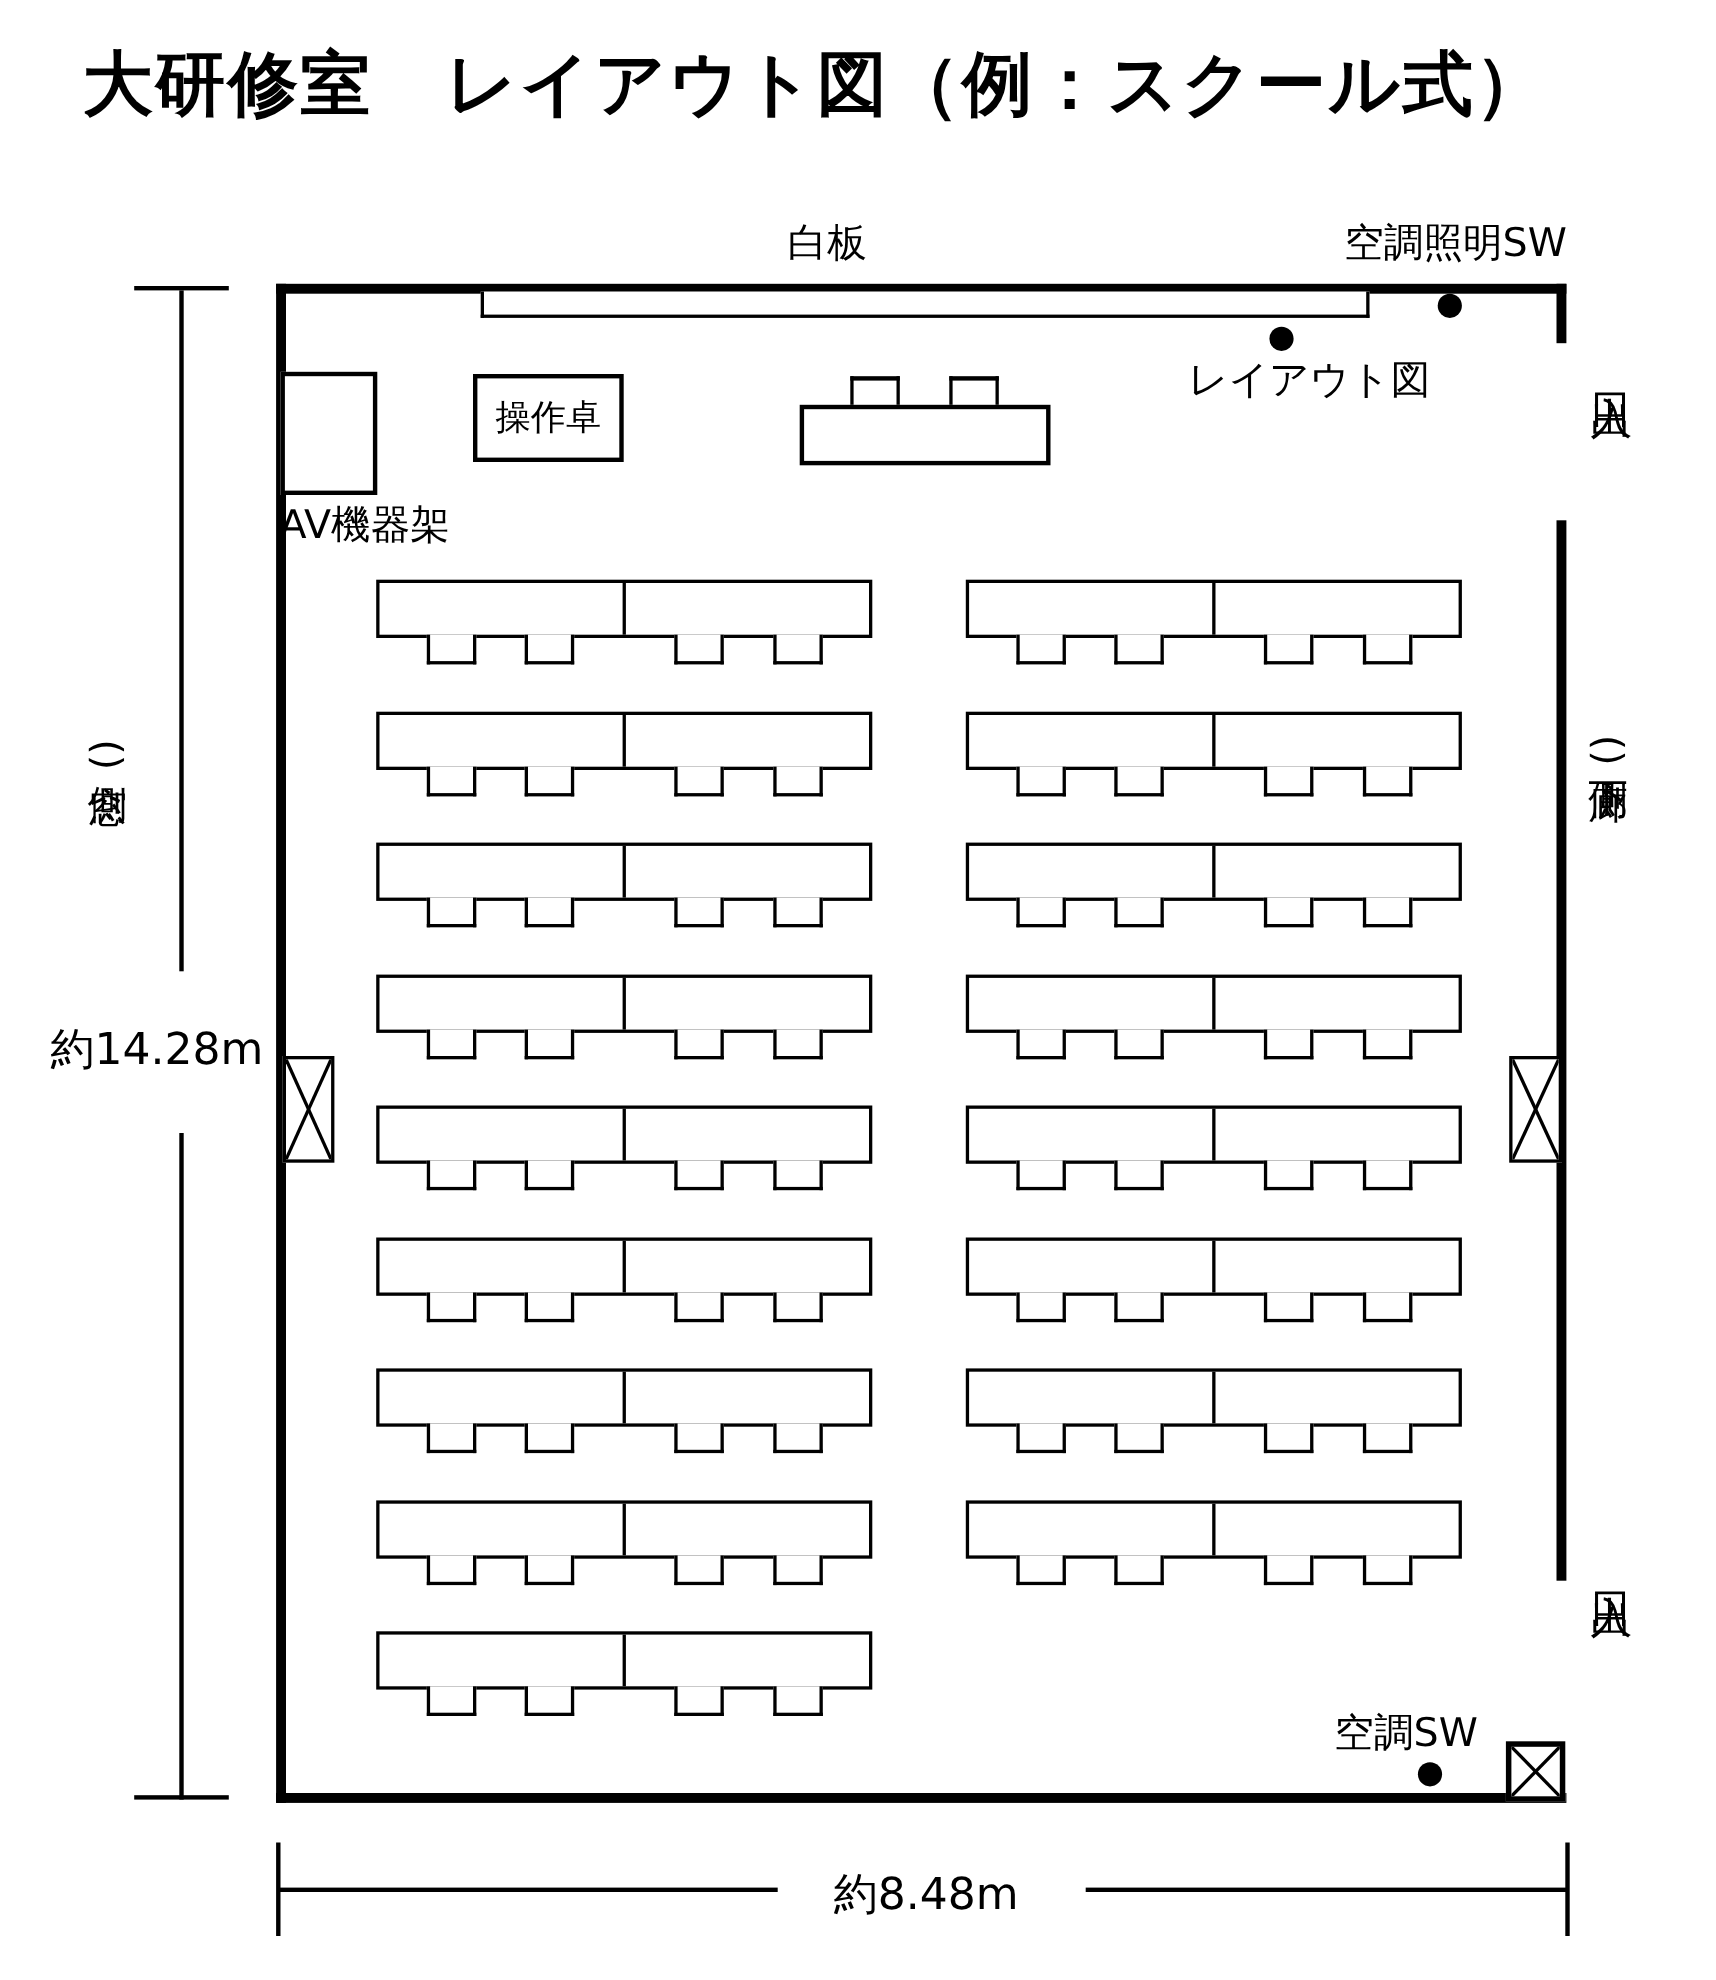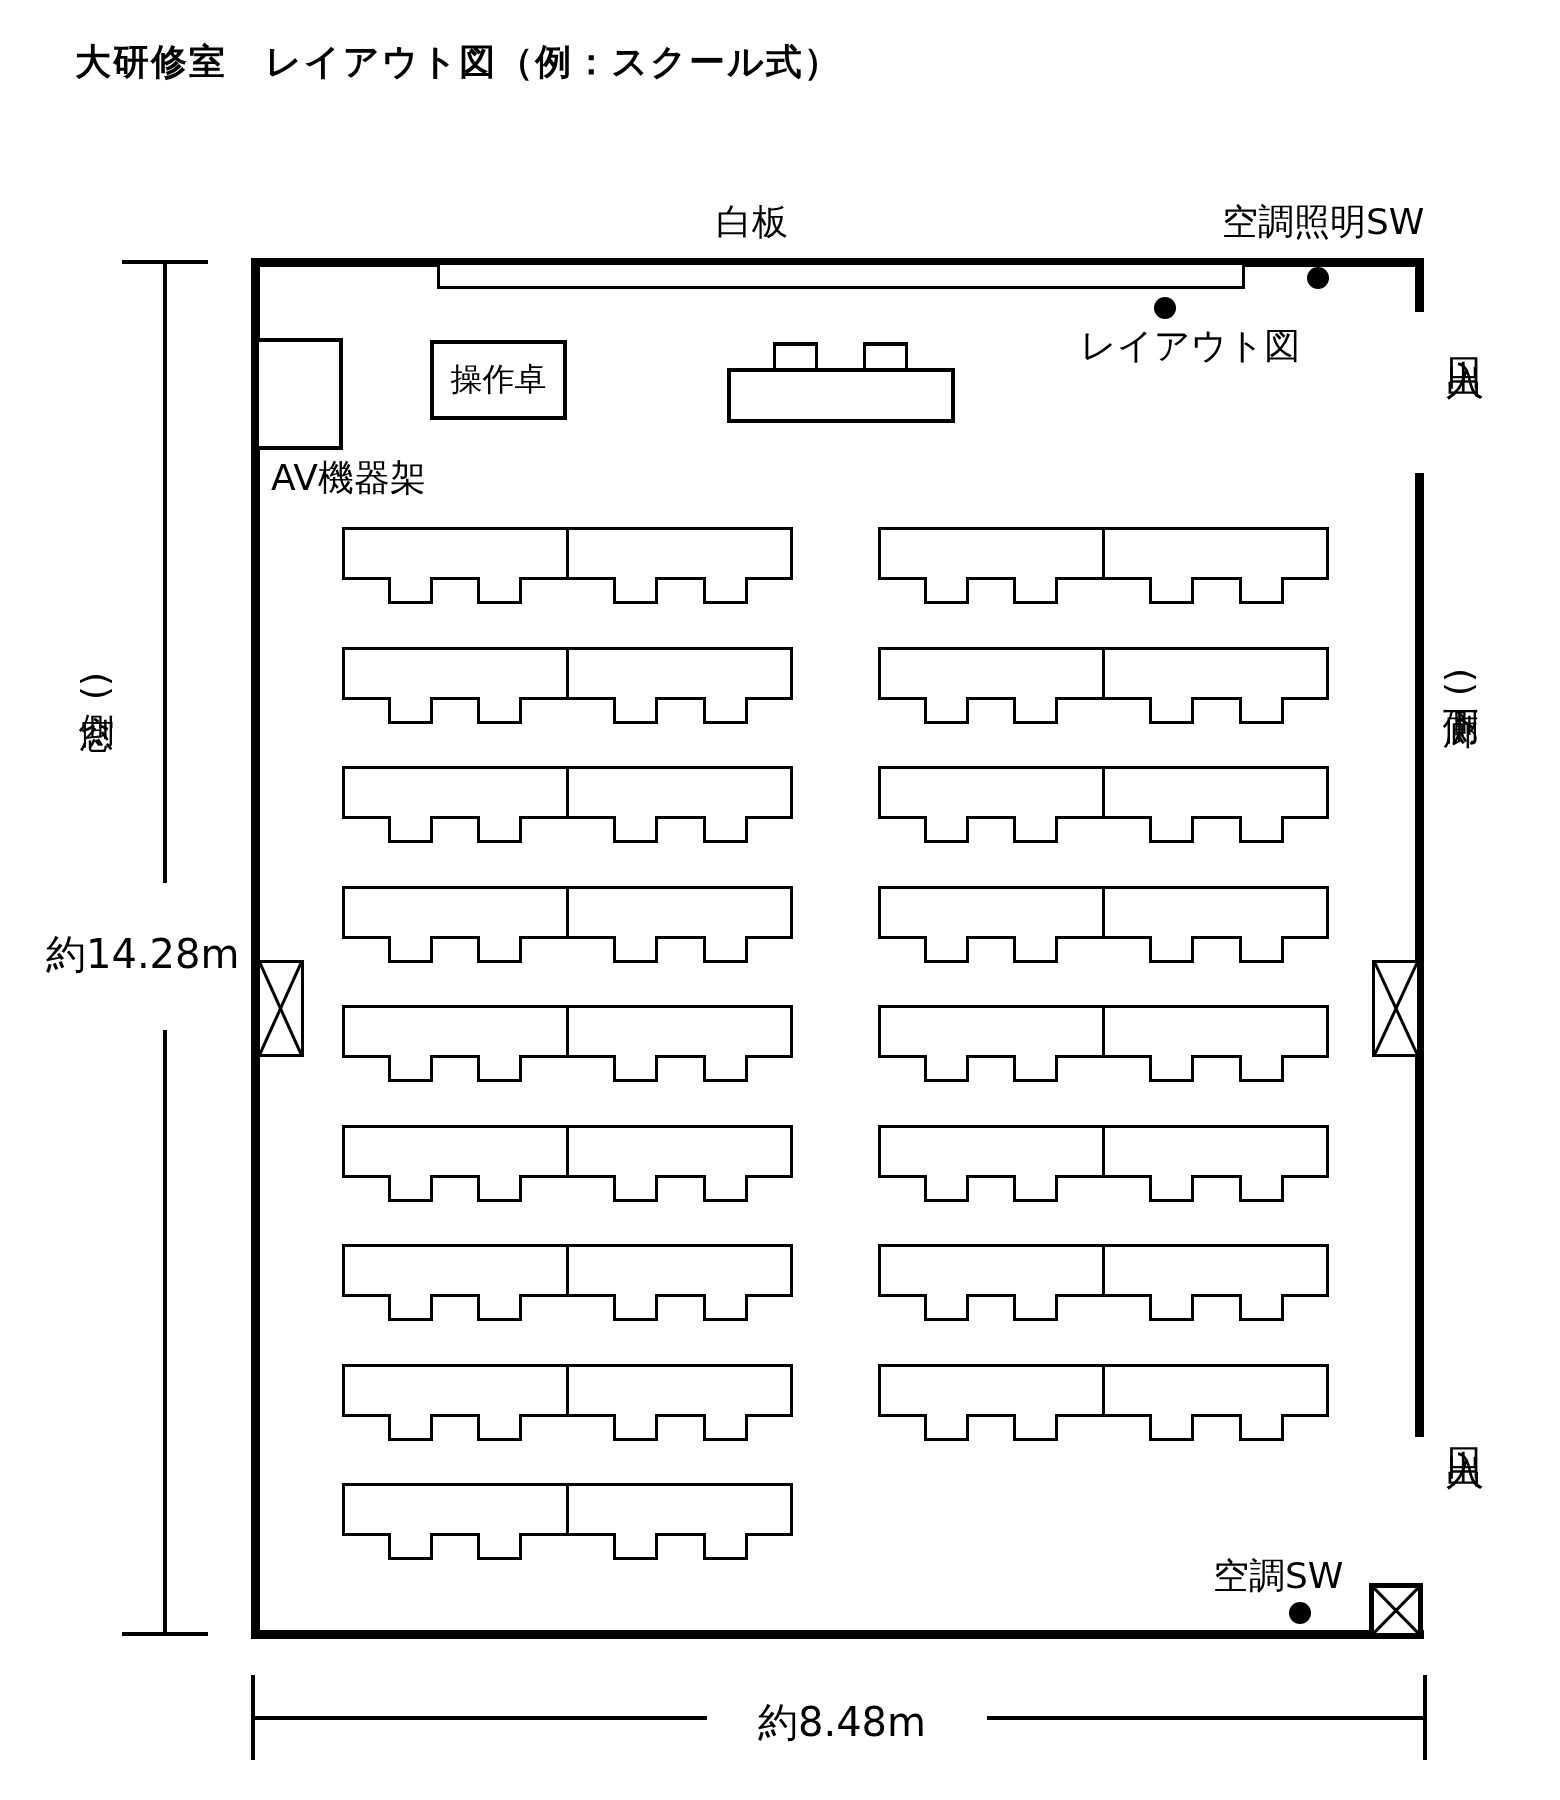--- a/index.html
+++ b/index.html
@@ -4,21 +4,21 @@
 <style>
   html,body{margin:0;padding:0;background:#ffffff;}
   #canvas{
     position:relative;width:1560px;height:1800px;background:#ffffff;
     font-family:"DejaVu Sans",sans-serif;color:#000;overflow:hidden;
   }
   .abs{position:absolute;}
   .ink{background:#000000;}
   .label{position:absolute;white-space:nowrap;line-height:1.1;}
   .vlabel{position:absolute;writing-mode:vertical-rl;text-orientation:mixed;white-space:nowrap;line-height:1.05;}
-  .title{font-size:36px;font-weight:bold;letter-spacing:2px;}
+  .title{font-size:64px;font-weight:bold;letter-spacing:2px;}
   .lbl36{font-size:36px;}
   .lbl40{font-size:40px;}
   .box{position:absolute;border:4px solid #000;background:#fff;box-sizing:border-box;}
   .thinbox{position:absolute;border:3px solid #000;background:#fff;box-sizing:border-box;}
   .table-pair{position:absolute;border:3px solid #000;background:#fff;box-sizing:border-box;}
   .table-divider{position:absolute;top:0;bottom:0;left:50%;width:3px;margin-left:-2px;background:#000;}
   .chair{position:absolute;border:3px solid #000;border-top-width:4px;background:#fff;box-sizing:border-box;}
   .dot{position:absolute;width:22px;height:22px;border-radius:50%;background:#000;}
   .xbox{position:absolute;border:3px solid #000;background:#fff;box-sizing:border-box;}
   .xbox.thick{border-width:5px;}
@@ -42,21 +42,21 @@
 
   <div class="thinbox" style="left:437px;top:265px;width:808px;height:24px;border-top:none;"></div>
   <div class="label lbl36" style="left:716px;top:202px;">白板</div>
 
   <div class="label lbl36" style="left:1222px;top:202px;">空調照明SW</div>
   <div class="dot" style="left:1307px;top:267px;"></div>
   <div class="dot" style="left:1154px;top:297px;"></div>
   <div class="label lbl36" style="left:1080px;top:326px;">レイアウト図</div>
 
   <div class="box" style="left:255px;top:338px;width:88px;height:112px;"></div>
-  <div class="label lbl36" style="left:271px;top:458px;">AV機器架</div>
+  <div class="label lbl36" style="left:254px;top:458px;">AV機器架</div>
 
   <div class="box" style="left:430px;top:340px;width:137px;height:80px;">
     <div class="console-text">操作卓</div>
   </div>
 
   <div class="chair" style="left:773px;top:342px;width:45px;height:28px;border-bottom:none;"></div>
   <div class="chair" style="left:863px;top:342px;width:45px;height:28px;border-bottom:none;"></div>
   <div class="box" style="left:727px;top:368px;width:228px;height:55px;"></div>
 
   <div id="seating">

